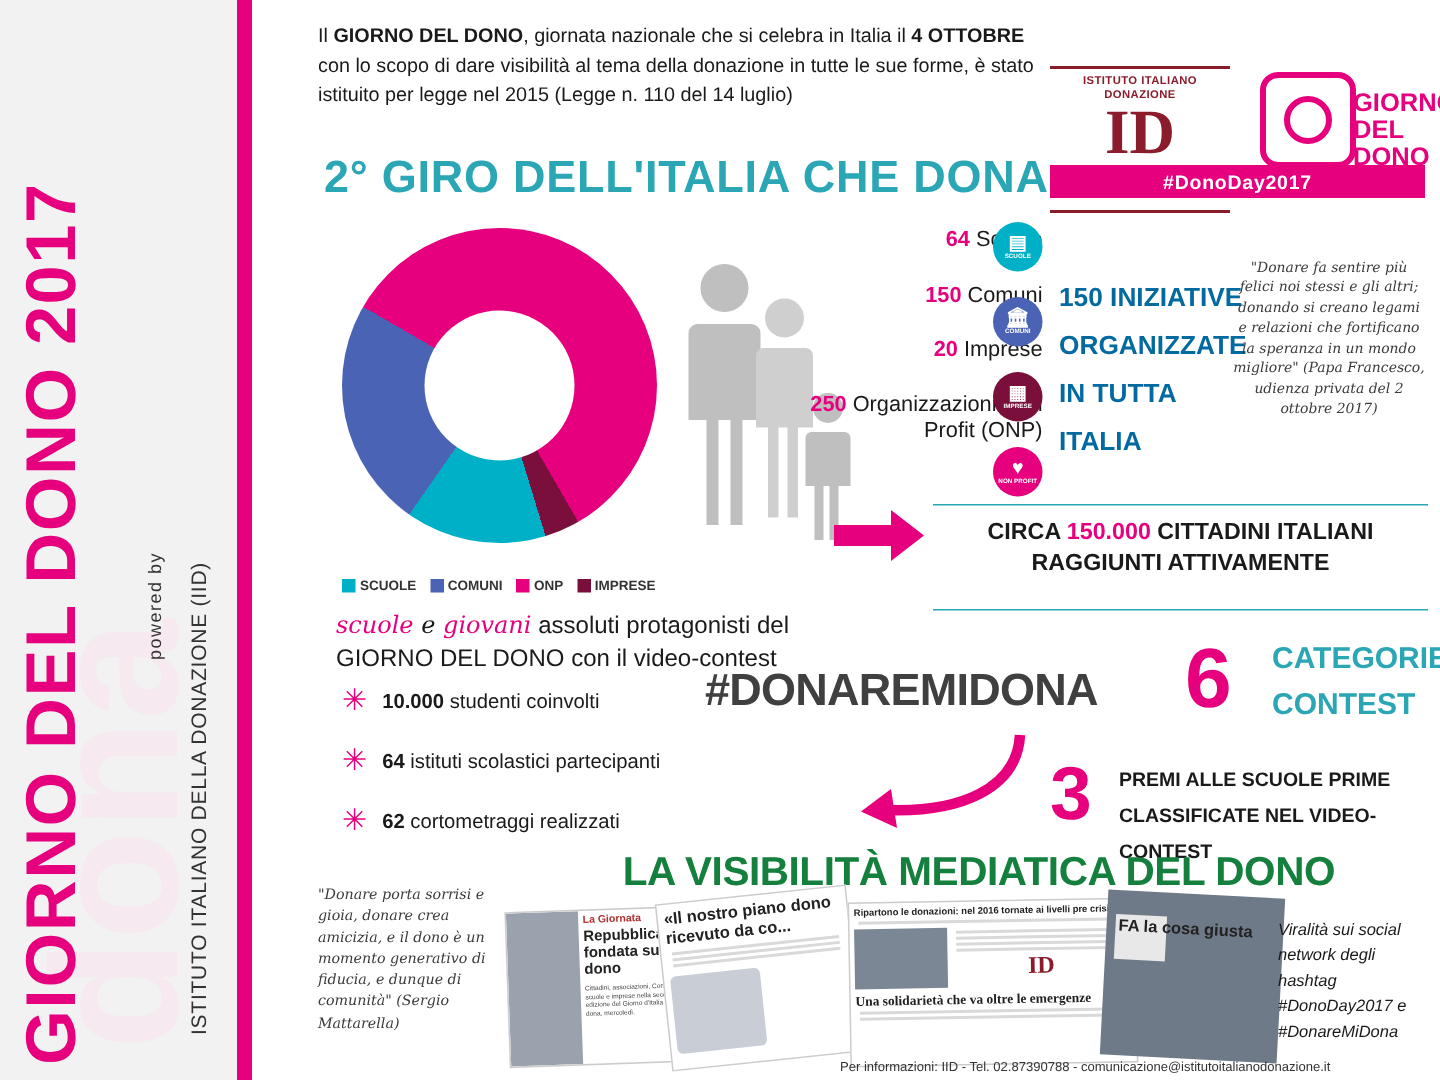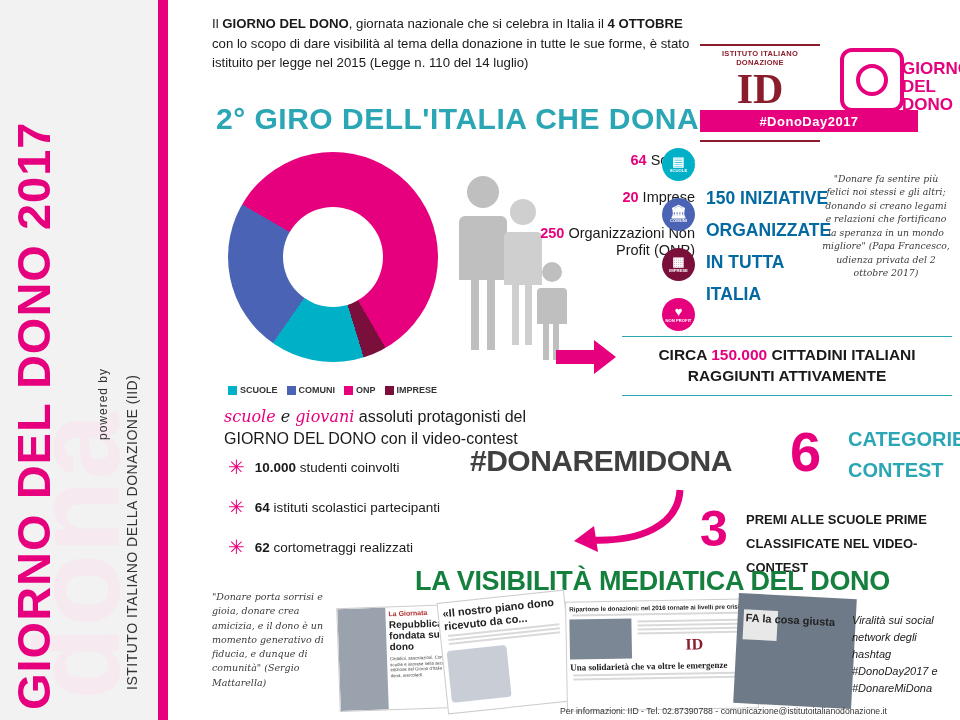--- a/index.html
+++ b/index.html
@@ -62,21 +62,21 @@
   }
   .logo-gdd .mark:after{
     content:"";position:absolute;left:12px;top:12px;width:24px;height:24px;
     border:4px solid #e6007e;border-radius:50%;
   }
   .logo-gdd .txt{
     position:absolute;left:62px;top:16px;color:#e6007e;font-weight:bold;
     font-size:17px;line-height:18px;
   }
   #hashtag-bar{
-    position:absolute;left:700px;top:110px;width:218px;height:22px;
+    position:absolute;left:700px;top:110px;width:250px;height:22px;
     background:#e6007e;color:#fff;font-weight:bold;font-size:13px;
     display:flex;align-items:center;justify-content:center;letter-spacing:.5px;
   }
 
   
   #giro-title{
     position:absolute;left:216px;top:102px;
     font-size:30px;font-weight:bold;color:#2aa6b5;letter-spacing:.5px;
   }
 
@@ -130,21 +130,21 @@
     position:absolute;left:822px;top:172px;width:128px;
     font-family:"DejaVu Serif",serif;font-style:italic;font-size:9.3px;
     line-height:1.45;color:#3a3a3a;text-align:center;
   }
 
   
   #arrow1{position:absolute;left:556px;top:340px;width:60px;height:34px;}
   #cittadini{
     position:absolute;left:622px;top:336px;width:330px;
     border-top:1.5px solid #2aa6b5;border-bottom:1.5px solid #2aa6b5;
-    padding:8px 0 8px 0;text-align:center;
+    padding:8px 0 19px 0;text-align:center;
     font-size:15.5px;font-weight:bold;color:#1a1a1a;line-height:1.35;
   }
   #cittadini b{color:#e6007e;}
 
   
   #scuole-head{
     position:absolute;left:224px;top:406px;width:330px;
     font-size:16px;line-height:1.35;color:#1a1a1a;
   }
   #scuole-head .it{font-style:italic;color:#e6007e;font-family:"DejaVu Serif",serif;}
@@ -255,20 +255,21 @@
     <path d="M10 56 h36 a6 6 0 0 1 6 6 v58 h-12 v70 h-8 v-70 h-8 v70 h-8 v-70 h-12 v-58 a6 6 0 0 1 6 -6 z" fill="#bfbfbf"></path>
     <circle cx="68" cy="52" r="13" fill="#cfcfcf"></circle>
     <path d="M54 72 h28 a5 5 0 0 1 5 5 v48 h-10 v60 h-7 v-60 h-6 v60 h-7 v-60 h-8 v-48 a5 5 0 0 1 5 -5 z" fill="#cfcfcf"></path>
     <circle cx="97" cy="112" r="10" fill="#bfbfbf"></circle>
     <path d="M86 128 h22 a4 4 0 0 1 4 4 v32 h-8 v38 h-6 v-38 h-4 v38 h-6 v-38 h-6 v-32 a4 4 0 0 1 4 -4 z" fill="#bfbfbf"></path>
   </svg>
 </div>
 
 <div id="stats">
   <div class="stat"><b>64</b> <span>Scuole</span></div>
+  <div class="stat"><b>150</b> <span>Comuni</span></div>
   <div class="stat"><b>20</b> <span>Imprese</span></div>
   <div class="stat"><b>250</b> <span>Organizzazioni Non Profit (ONP)</span></div>
 </div>
 <div id="stat-icons">
   <div class="sicon" style="background:#00b0c7">
       <span class="glyph">▤</span>
       <span>SCUOLE</span>
     </div>
   <div class="sicon" style="background:#4a63b5">
       <span class="glyph">🏛</span>

